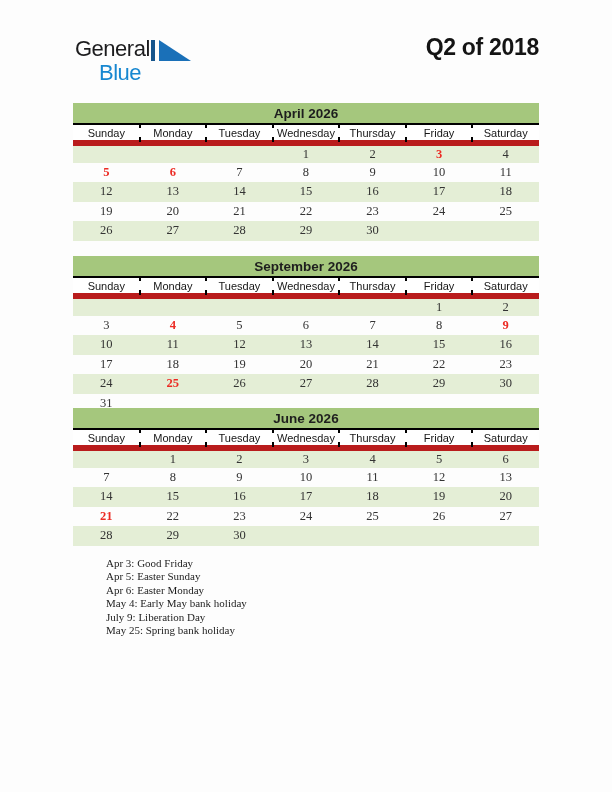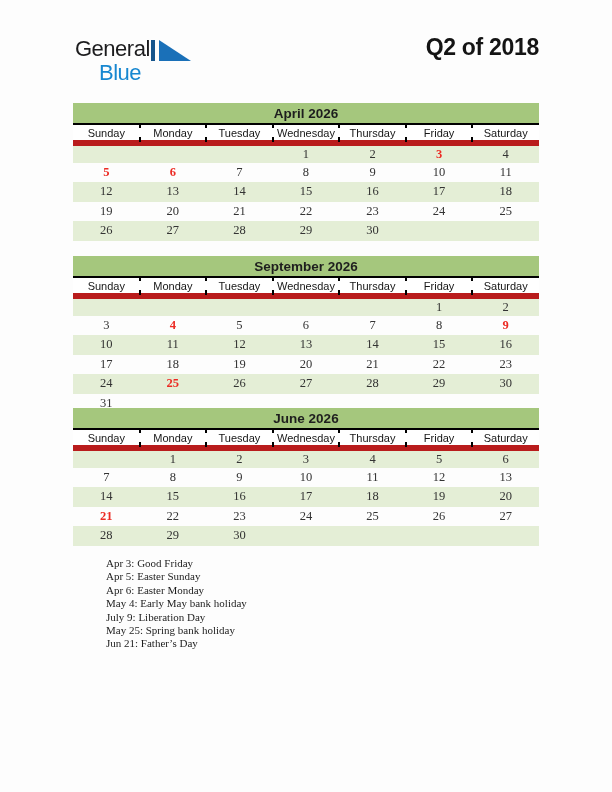--- a/index.html
+++ b/index.html
@@ -302,14 +302,13 @@
     </table>
   </div>
 
 <ul id="holidays">
     <li>Apr 3: Good Friday</li>
     <li>Apr 5: Easter Sunday</li>
     <li>Apr 6: Easter Monday</li>
     <li>May 4: Early May bank holiday</li>
     <li>July 9: Liberation Day</li>
     <li>May 25: Spring bank holiday</li>
-    <li>Jun 21: Father’s Day</li>
   </ul>
 
 </body></html>

